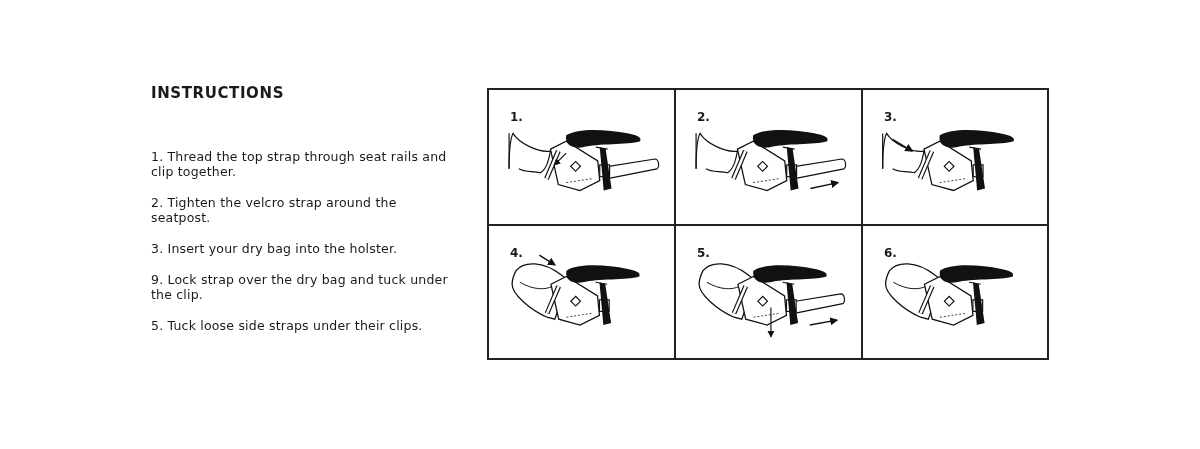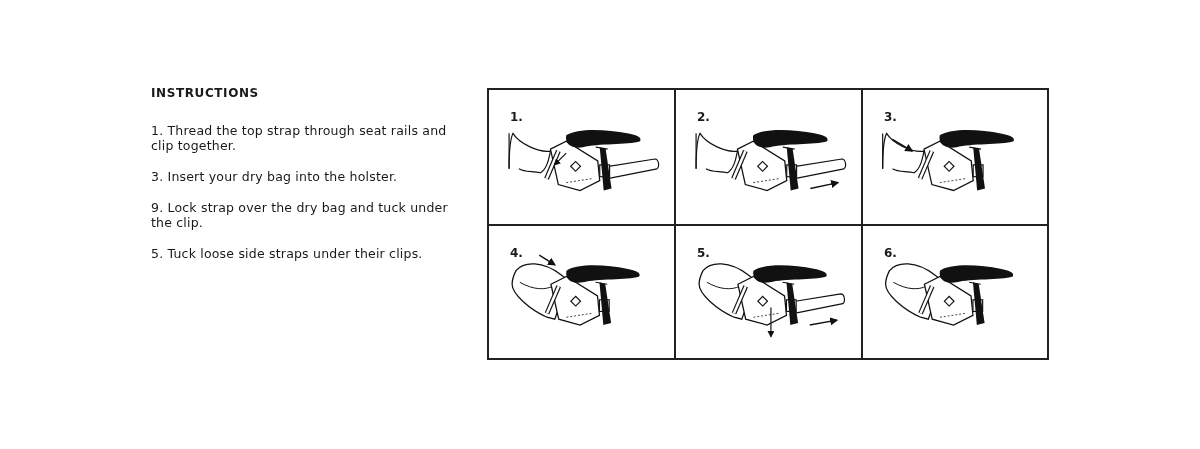--- a/index.html
+++ b/index.html
@@ -1,37 +1,38 @@
 <!DOCTYPE html>
 <html><head>
 <meta charset="utf-8">
 <style>
   html, body { margin:0; padding:0; background:#ffffff; }
   body { width:1200px; height:449px; position:relative; overflow:hidden;
          font-family:"DejaVu Sans", "Liberation Sans", sans-serif; color:#1a1a1a; }
   .instructions { position:absolute; left:151px; top:86px; width:300px; }
-  .instructions h2 { margin:0; font-size:12px; font-weight:bold; letter-spacing:0.6px; line-height:14px; }
-  .steps { list-style:none; margin:23px 0 0 0; padding:0; }
+  .instructions h2 { margin:0; font-size:15px; font-weight:bold; letter-spacing:0.6px; line-height:14px; }
+  .steps { list-style:none; margin:49px 0 0 0; padding:0; }
   .steps li { font-size:12.5px; line-height:15px; margin:0 0 16px 0; letter-spacing:0.2px; }
   .grid { position:absolute; left:487px; top:88px; width:562px; height:272px;
           box-sizing:border-box; border:2px solid #222; display:grid;
           grid-template-columns:187px 187px 1fr; grid-template-rows:136px 1fr; }
   .panel { position:relative; box-sizing:border-box; }
   .panel.c1, .panel.c2 { border-right:2px solid #222; }
   .panel.r1 { border-bottom:2px solid #222; }
   .panel .num { position:absolute; left:21px; top:20px; font-size:12px; font-weight:bold; }
   .panel svg { position:absolute; left:0; top:0; width:100%; height:100%; }
 </style>
 </head>
 <body>
 
 <section class="instructions">
   <h2>INSTRUCTIONS</h2>
   <ol class="steps">
     <li>1. Thread the top strap through seat rails and clip together.</li>
+    <li>2. Tighten the velcro strap around the seatpost.</li>
     <li>3. Insert your dry bag into the holster.</li>
     <li>9. Lock strap over the dry bag and tuck under the clip.</li>
     <li>5. Tuck loose side straps under their clips.</li>
   </ol>
 </section>
 
 <svg width="0" height="0" style="position:absolute">
   <defs>
     <marker id="ah" markerWidth="6" markerHeight="6" refX="5" refY="3" orient="auto">
       <path d="M0,0 L6,3 L0,6 z" fill="#111"></path>

